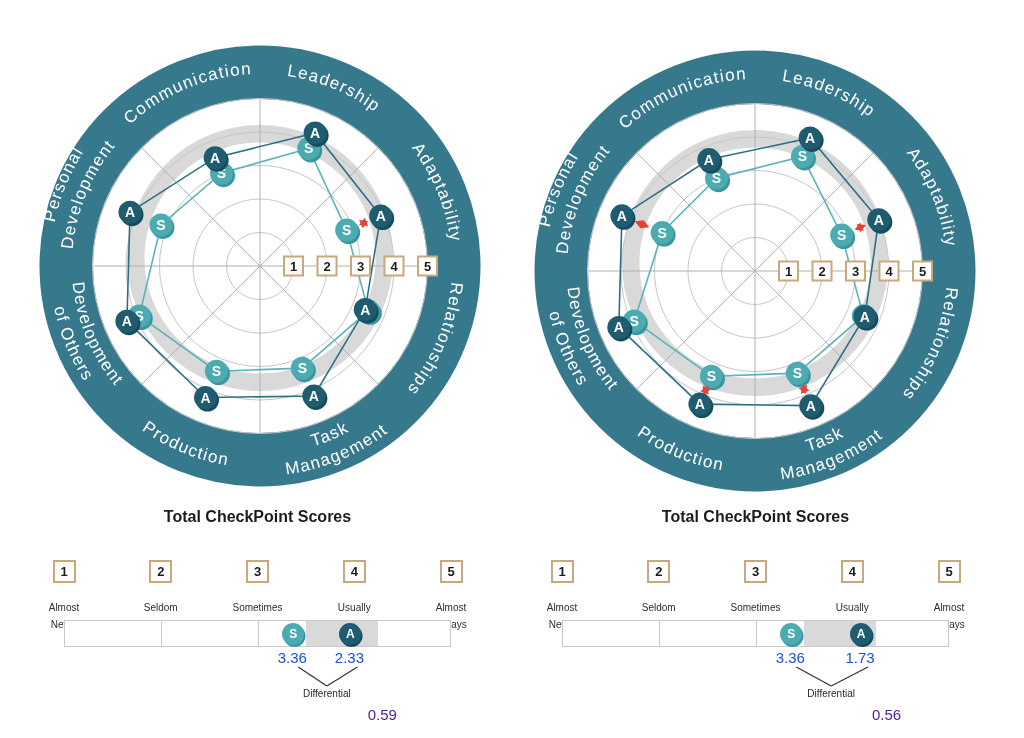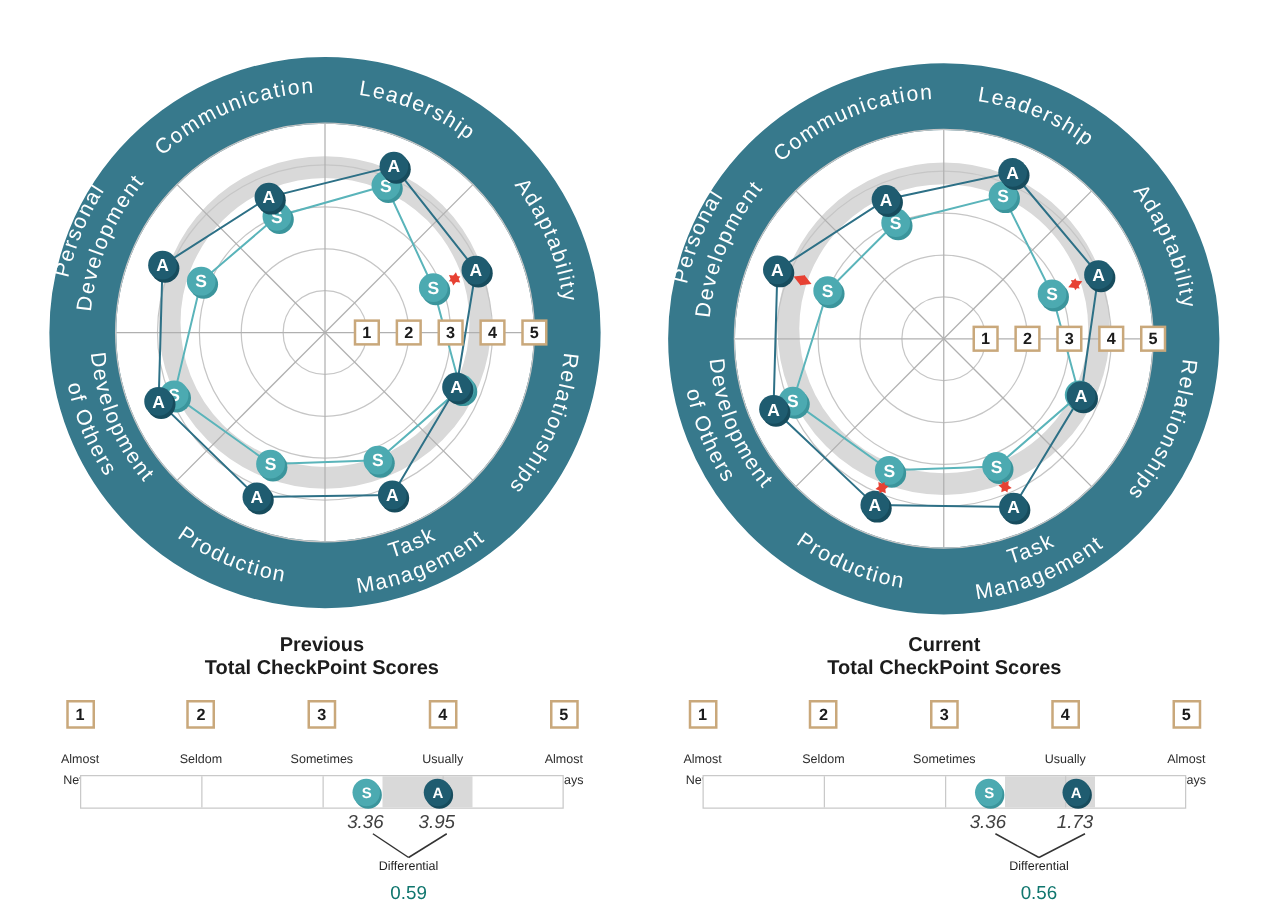--- a/index.html
+++ b/index.html
@@ -24,26 +24,26 @@
   .bar{position:absolute;top:112px;left:0;width:100%;height:27px;background:#fff;
        border:1px solid #c9c9c9;box-sizing:border-box;}
   .bar-gray{position:absolute;top:0;bottom:0;background:#d9d9d9;}
   .bar-div{position:absolute;top:0;bottom:0;width:1px;background:#c9c9c9;}
   .bar-marker{position:absolute;top:2px;width:22px;height:22px;border-radius:50%;
               transform:translateX(-50%);display:flex;align-items:center;justify-content:center;
               color:#fff;font-size:12px;font-weight:bold;}
   .bar-marker.s{background:#4caab1;box-shadow:1.5px 2px 0 #3b959c;}
   .bar-marker.a{background:#1f5c70;box-shadow:1.5px 2px 0 #174c5d;}
 
-  .bar-num{position:absolute;top:141px;transform:translateX(-50%);font-size:15px;color:#404040;font-style:italic;}
+  .bar-num{position:absolute;top:141px;transform:translateX(-50%);font-size:15px;color:#1d4ed8;}
   .connector{position:absolute;top:158px;left:0;}
   .diff-label{position:absolute;top:180px;width:140px;transform:translateX(-50%);
               text-align:center;font-size:10px;color:#1f1f1f;}
   .diff-value{position:absolute;top:198px;width:140px;transform:translateX(-50%);
-              text-align:center;font-size:15px;color:#0f766e;}
+              text-align:right;font-size:15px;color:#4c1d95;}
 </style>
 </head>
 <body>
 
 <div id="page">
 
   <svg id="radar-prev" class="radar-svg" width="450" height="450">
       <circle cx="225" cy="225" r="193.75" fill="none" stroke="#37798c" stroke-width="53.5"></circle>
       <circle cx="225" cy="217" r="124.285" fill="none" stroke="#d9d9d9" stroke-width="17.42"></circle>
       <g>
@@ -342,21 +342,20 @@
       </g>
       <g>
         <line x1="274.4187817470468" y1="344.3074931296763" x2="273.6534148823166" y2="342.4597340646537" stroke="#e74133" stroke-width="2.5"></line>
         <polygon points="272.1226811528563,338.76421593460856 271.0266907154762,347.8773276403418 279.3416065080778,344.4331767490559" fill="#e74133"></polygon>
         <polygon points="275.94951547650714,348.0030112597214 268.7305901212856,342.33405044527404 277.0455059138872,338.8898995539882" fill="#e74133"></polygon>
       </g>
     </svg>
 
   <div class="summary" id="sum-prev">
     <div class="sum-title">
-      <div>Previous</div>
       <div>Total CheckPoint Scores</div>
     </div>
     <div class="scale-item" style="left:0%">
       <div class="scale-box">1</div>
       <div class="scale-word">Almost
 Never</div>
     </div>
     <div class="scale-item" style="left:25%">
       <div class="scale-box">2</div>
       <div class="scale-word">Seldom</div>
@@ -376,32 +375,31 @@
     </div>
     <div class="bar">
       <div class="bar-gray" style="left: 62.5%; width: 18.75%;"></div>
       <div class="bar-div" style="left:25%"></div>
       <div class="bar-div" style="left:50%"></div>
       <div class="bar-div" style="left:75%"></div>
       <div class="bar-marker s" style="left: 228.33px;">S</div>
       <div class="bar-marker a" style="left: 285.413px;">A</div>
     </div>
     <div class="bar-num num-s" style="left: 228.33px;">3.36</div>
-    <div class="bar-num num-a" style="left: 285.413px;">3.95</div>
+    <div class="bar-num num-a" style="left: 285.413px;">2.33</div>
     <svg class="connector" width="387" height="22">
         <line x1="234.32999999999998" y1="1" x2="262.87125000000003" y2="20" stroke="#333" stroke-width="1.2"></line>
         <line x1="293.4125" y1="1" x2="262.87125000000003" y2="20" stroke="#333" stroke-width="1.2"></line>
       </svg>
     <div class="diff-label" style="left: 262.871px;">Differential</div>
     <div class="diff-value" style="left: 262.871px;">0.59</div>
   </div>
 
   <div class="summary" id="sum-curr">
     <div class="sum-title">
-      <div>Current</div>
       <div>Total CheckPoint Scores</div>
     </div>
     <div class="scale-item" style="left:0%">
       <div class="scale-box">1</div>
       <div class="scale-word">Almost
 Never</div>
     </div>
     <div class="scale-item" style="left:25%">
       <div class="scale-box">2</div>
       <div class="scale-word">Seldom</div>

